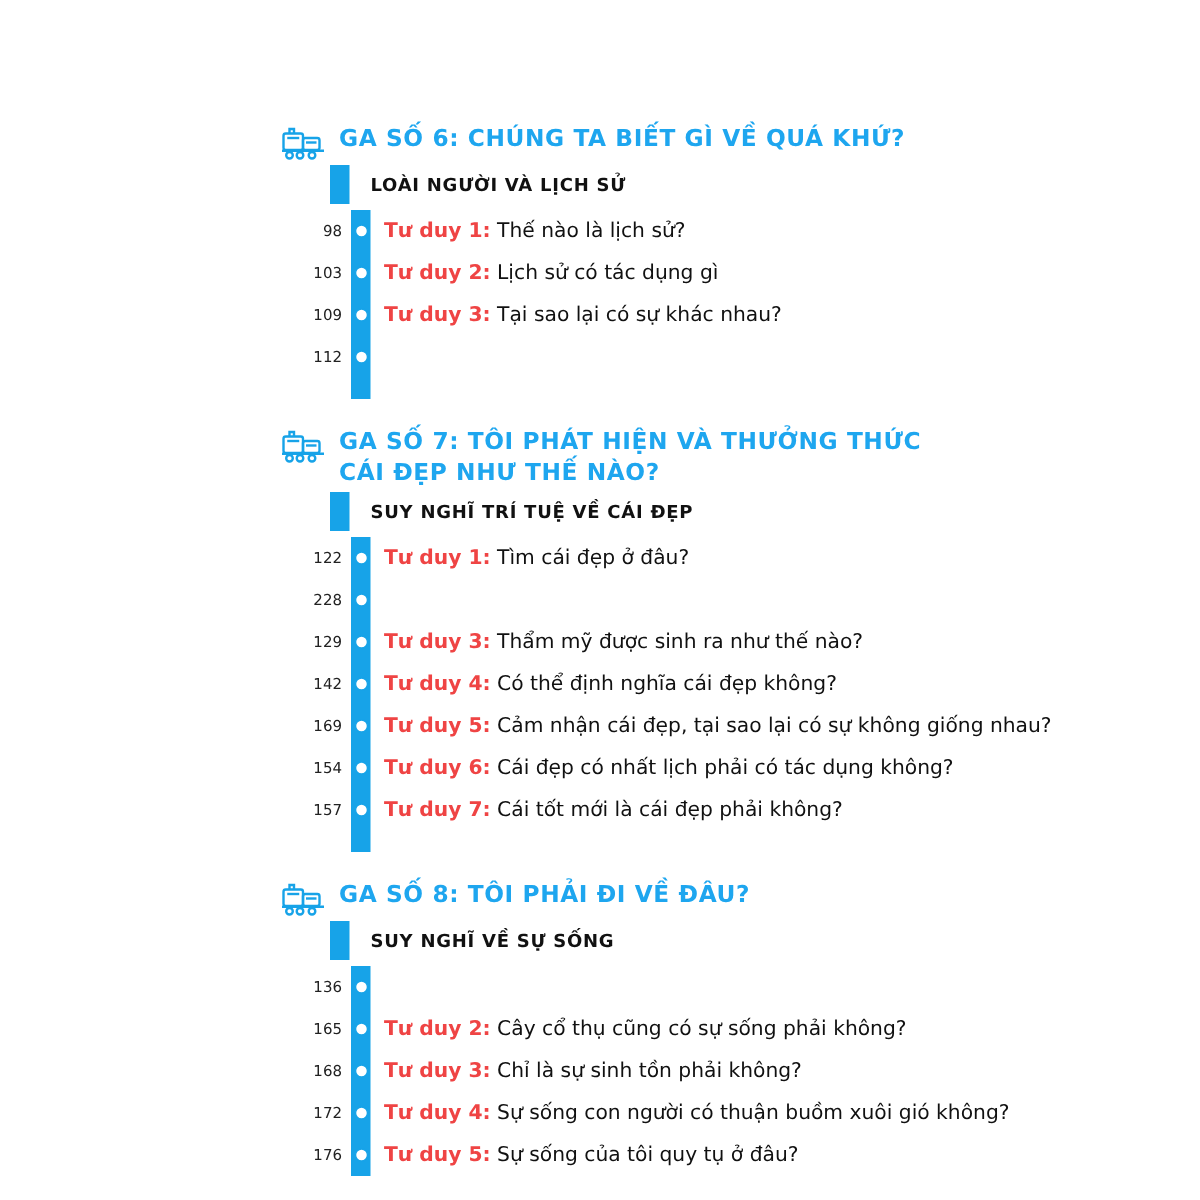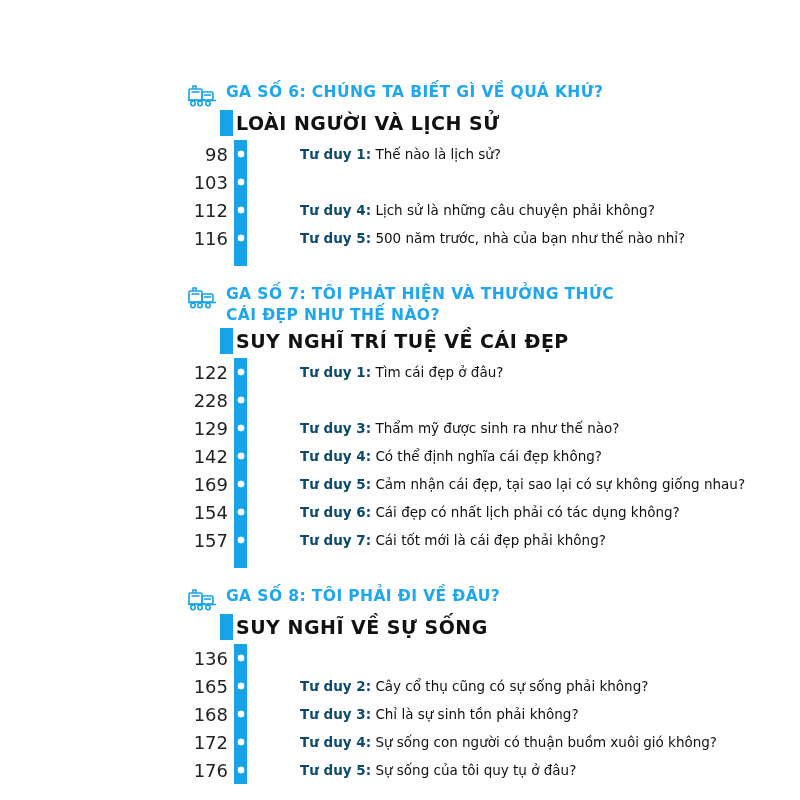--- a/index.html
+++ b/index.html
@@ -69,43 +69,43 @@
   }
   .bar-seg {
     width: 13px;
     background: #17a3e8;
     flex: 0 0 13px;
     align-self: stretch;
     min-height: 26px;
   }
   .sub-title {
     color: #111111;
-    font-size: 19px;
+    font-size: 12px;
     font-weight: bold;
     letter-spacing: 0.5px;
     text-transform: uppercase;
-    margin-left: 3px;
+    margin-left: 14px;
     line-height: 26px;
     white-space: nowrap;
   }
 
   
   .entries {
     position: relative;
   }
   .entry {
     display: flex;
     align-items: center;
     height: 28px;
   }
   .pagenum {
     width: 42px;
     flex: 0 0 42px;
     text-align: right;
-    font-size: 18px;
+    font-size: 10px;
     color: #222222;
     padding-right: 6px;
     font-family: "DejaVu Sans", sans-serif;
   }
   .rail {
     position: relative;
     width: 13px;
     flex: 0 0 13px;
     align-self: stretch;
     background: #17a3e8;
@@ -122,23 +122,22 @@
     border: 1px solid #17a3e8;
     box-sizing: border-box;
   }
   .entry-text {
     margin-left: 9px;
     font-size: 13.5px;
     color: #111111;
     white-space: nowrap;
   }
   .lead {
-    color: #0c4a6e;
+    color: #ef4444;
     font-weight: bold;
-    margin-left: 44px;
   }
 
   
   .rail-spacer {
     display: flex;
   }
   .rail-spacer .pagenum { visibility: hidden; }
   .rail-spacer .rail { background: #17a3e8; }
 
   .gap { height: 16px; }
@@ -177,34 +176,34 @@
             <div class="rail">
               <span class="dot"></span>
             </div>
             <div class="entry-text"><span class="lead">Tư duy 1:</span> <span>Thế nào là lịch sử?</span></div>
           </div>
           <div class="entry">
             <div class="pagenum">103</div>
             <div class="rail">
               <span class="dot"></span>
             </div>
+            <div class="entry-text"><span class="lead">Tư duy 2:</span> <span>Lịch sử có tác dụng gì</span></div>
+          </div>
+          <div class="entry">
+            <div class="pagenum">109</div>
+            <div class="rail">
+              <span class="dot"></span>
+            </div>
+            <div class="entry-text"><span class="lead">Tư duy 3:</span> <span>Tại sao lại có sự khác nhau?</span></div>
           </div>
           <div class="entry">
             <div class="pagenum">112</div>
             <div class="rail">
               <span class="dot"></span>
             </div>
-            <div class="entry-text"><span class="lead">Tư duy 4:</span> <span>Lịch sử là những câu chuyện phải không?</span></div>
-          </div>
-          <div class="entry">
-            <div class="pagenum">116</div>
-            <div class="rail">
-              <span class="dot"></span>
-            </div>
-            <div class="entry-text"><span class="lead">Tư duy 5:</span> <span>500 năm trước, nhà của bạn như thế nào nhỉ?</span></div>
           </div>
           <div class="entry rail-spacer" style="height: 14px;">
             <div class="pagenum"></div>
             <div class="rail"></div>
           </div>
         </div>
       </div>
       <div class="gap"></div>
       <div class="section">
         <div class="sec-head">

